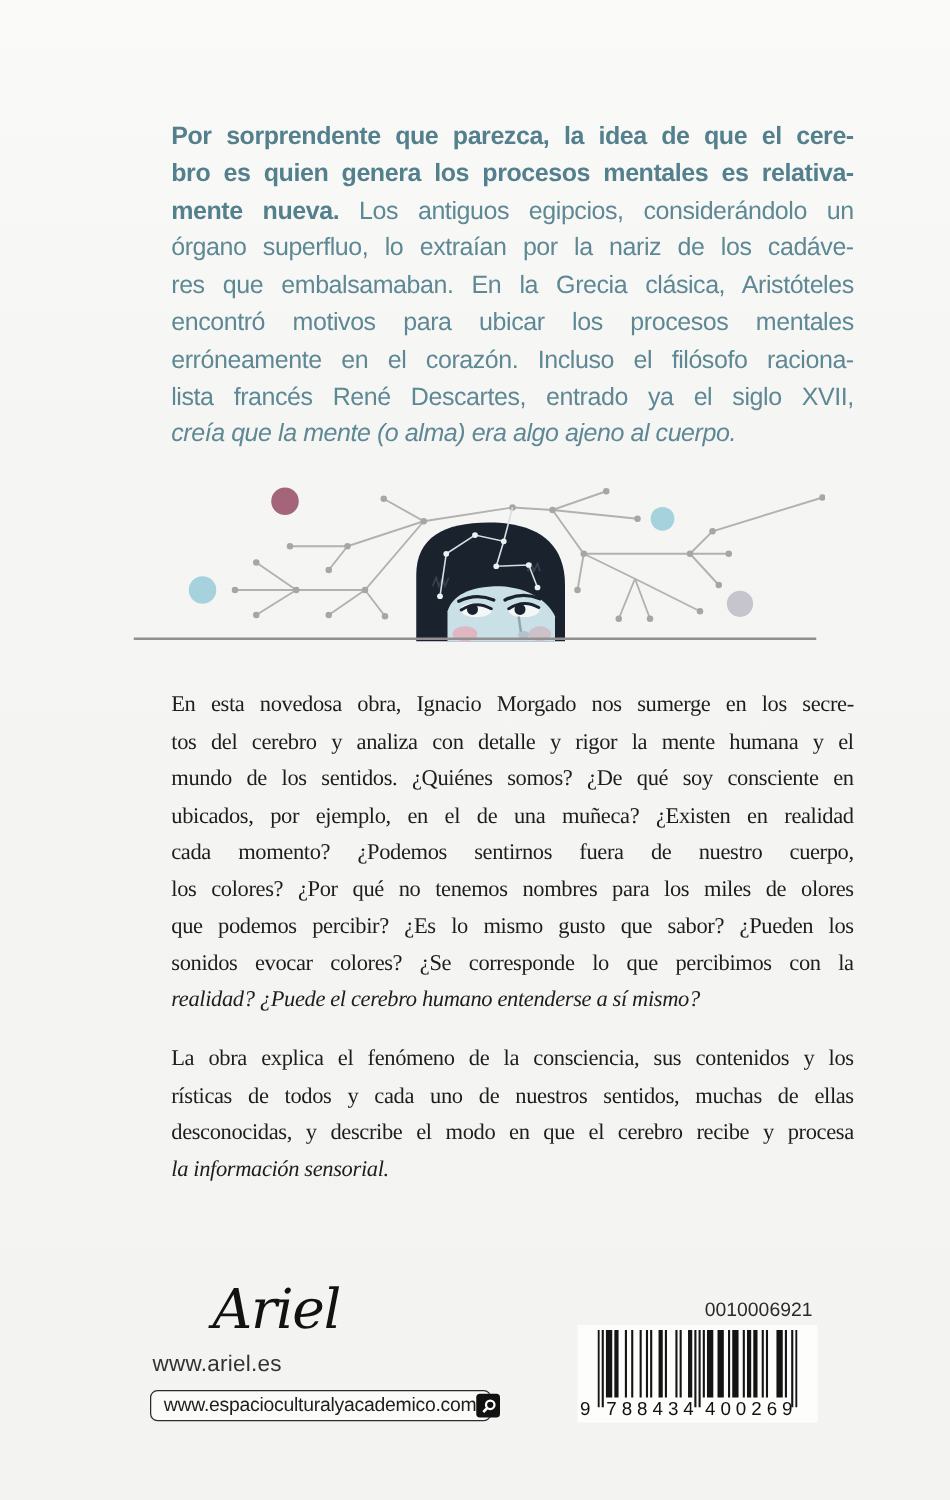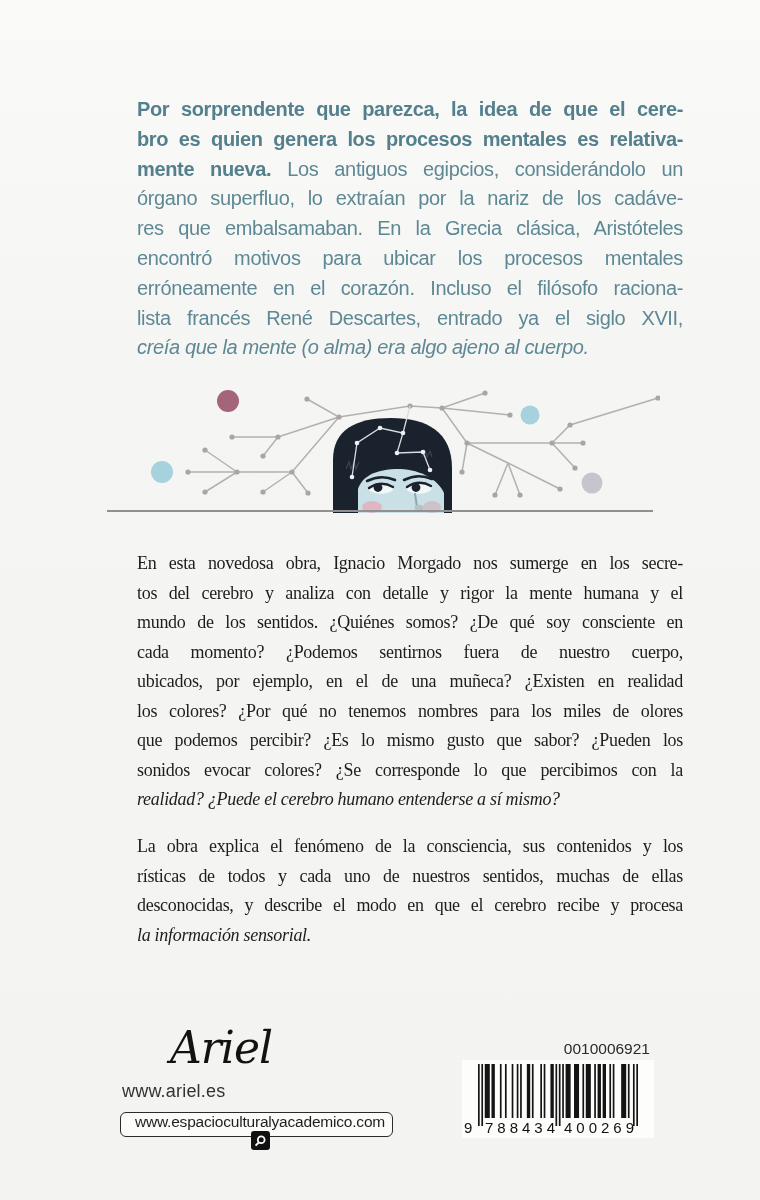--- a/index.html
+++ b/index.html
@@ -48,21 +48,21 @@
     font-style:italic;font-size:44px;color:#121212;letter-spacing:-1px;margin-left:48px;
   }
   .brand-site{
     position:absolute;left:122px;top:1081px;
     font-size:18px;color:#333;letter-spacing:0.2px;
   }
   .portal-box{
     position:absolute;left:120px;top:1112px;width:273px;height:25px;
     border:1.5px solid #2b2b2b;border-radius:6px;background:#fbfbfa;
     display:flex;align-items:center;justify-content:space-between;
-    padding:0 3px 0 10px;box-sizing:border-box;flex-direction:column;
+    padding:0 3px 0 10px;box-sizing:border-box;
   }
   .portal-text{font-size:15.5px;color:#1e1e1e;letter-spacing:-0.2px;white-space:nowrap;}
   .search-chip{
     width:19px;height:19px;background:#111;border-radius:3px;
     display:flex;align-items:center;justify-content:center;flex:0 0 auto;
   }
   
   .bc-labels{
     position:absolute;left:462px;top:1040px;width:188px;height:18px;
     display:flex;justify-content:space-between;align-items:center;
@@ -175,22 +175,22 @@
       </g>
     </g>
 
     <line x1="7" y1="126" x2="553" y2="126" stroke-width="2" stroke="#909090"></line>
   </svg>
 
   <div class="textblock body b1">
       <div class="tline">En esta novedosa obra, Ignacio Morgado nos sumerge en los secre-</div>
       <div class="tline">tos del cerebro y analiza con detalle y rigor la mente humana y el</div>
       <div class="tline">mundo de los sentidos. ¿Quiénes somos? ¿De qué soy consciente en</div>
+      <div class="tline">ubicados, por ejemplo, en el de una muñeca? ¿Existen en realidad</div>
       <div class="tline">cada momento? ¿Podemos sentirnos fuera de nuestro cuerpo,</div>
-      <div class="tline">ubicados, por ejemplo, en el de una muñeca? ¿Existen en realidad</div>
       <div class="tline">los colores? ¿Por qué no tenemos nombres para los miles de olores</div>
       <div class="tline">que podemos percibir? ¿Es lo mismo gusto que sabor? ¿Pueden los</div>
       <div class="tline">sonidos evocar colores? ¿Se corresponde lo que percibimos con la</div>
       <div class="tline last">realidad? ¿Puede el cerebro humano entenderse a sí mismo?</div>
     </div>
   <div class="textblock body b2">
       <div class="tline">La obra explica el fenómeno de la consciencia, sus contenidos y los</div>
       <div class="tline">rísticas de todos y cada uno de nuestros sentidos, muchas de ellas</div>
       <div class="tline">desconocidas, y describe el modo en que el cerebro recibe y procesa</div>
       <div class="tline last">la información sensorial.</div>

